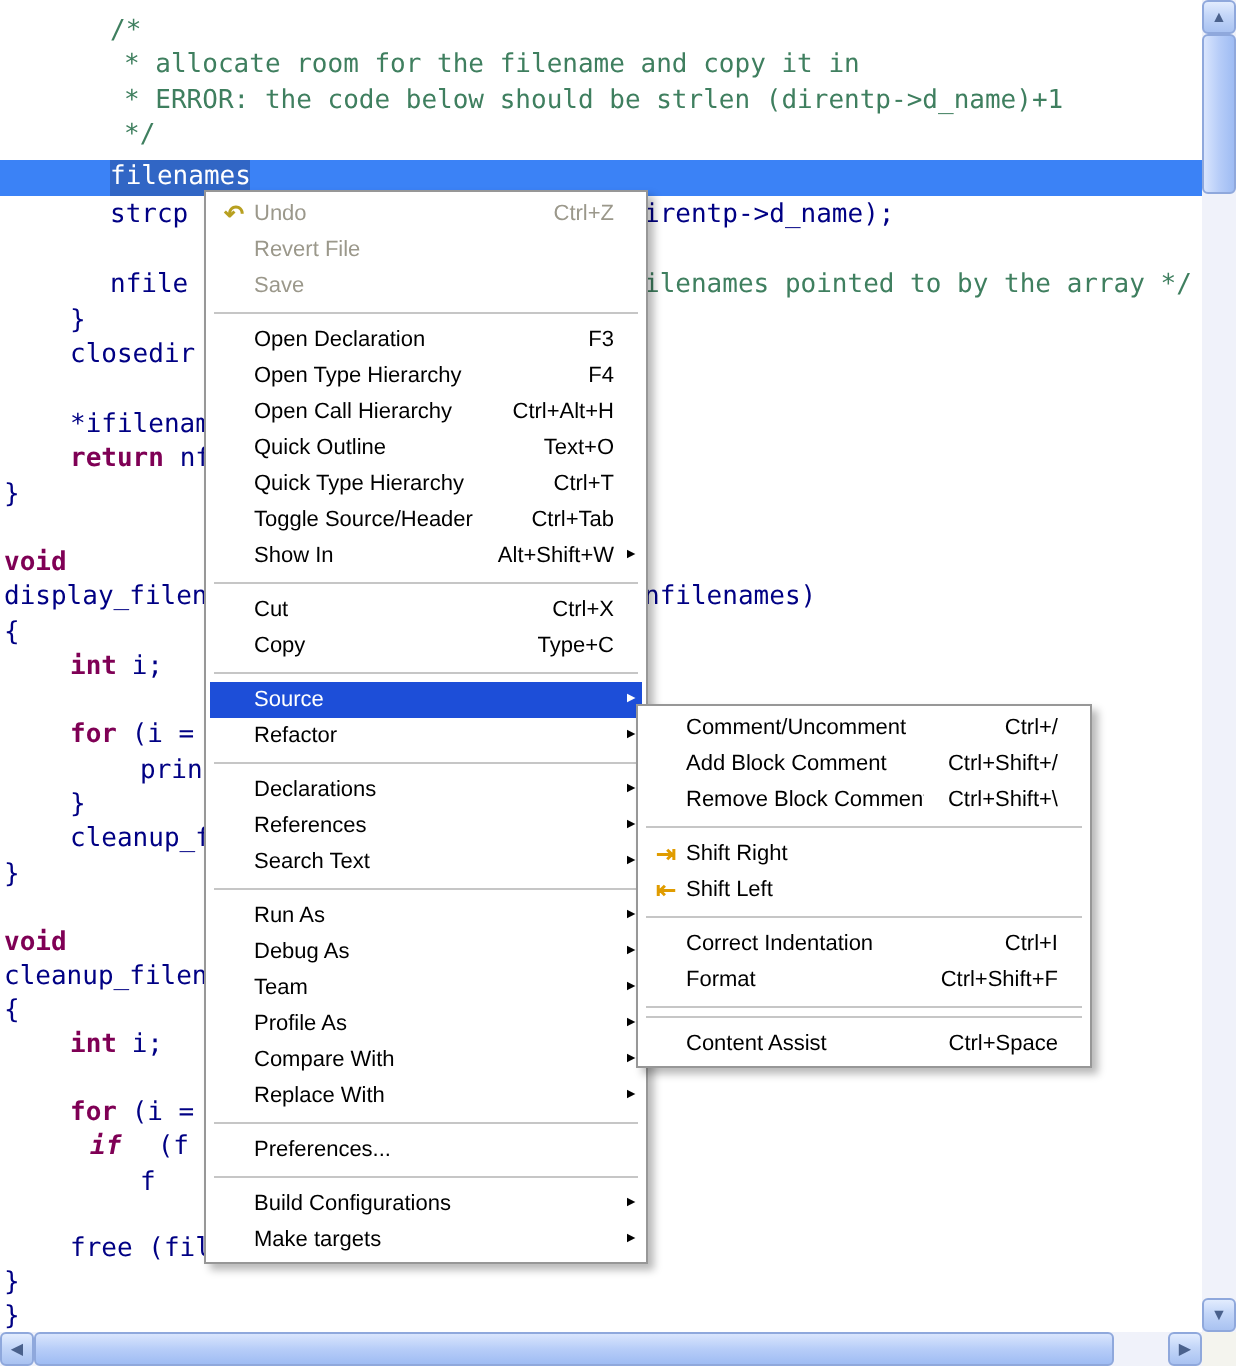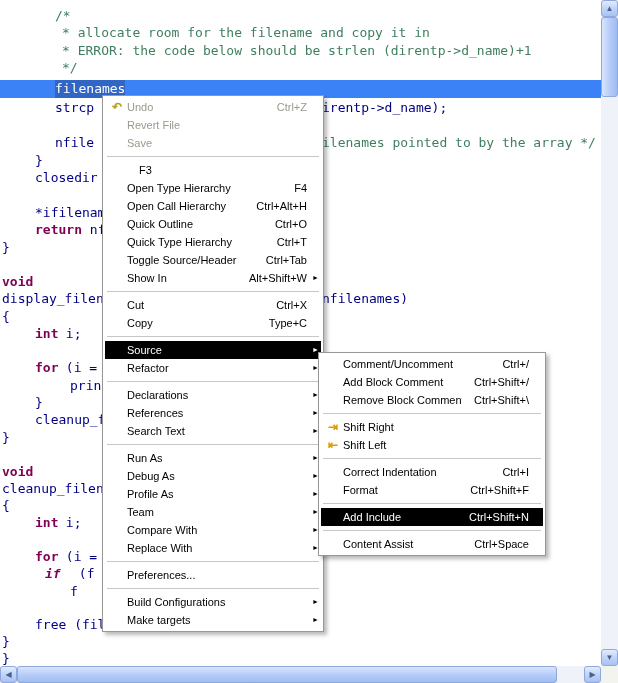--- a/index.html
+++ b/index.html
@@ -15,21 +15,21 @@
   .c-code{color:#000084;}
   .c-keyword{color:#7F0055;font-weight:bold;}
   .sel{background:#3166C5;color:#fff;}
   
   .menu{position:absolute;background:#FFFFFF;border:1px solid #979797;padding:2px;
         box-shadow:3px 3px 4px rgba(0,0,0,0.28);}
   #context-menu{left:102px;top:95px;width:216px;z-index:10;}
   #source-submenu{left:318px;top:352px;width:222px;z-index:11;}
   .menu-item{display:flex;align-items:center;height:18px;font-size:11px;color:#000;
              padding:0 2px;cursor:default;white-space:nowrap;}
-  .menu-item.highlighted{background:#000000;color:#fff;}
+  .menu-item.highlighted{background:#1d4ed8;color:#fff;}
   .menu-item.disabled{color:#9B988B;}
   .mi-icon{flex:0 0 20px;width:20px;text-align:center;font-size:12px;line-height:18px;}
   .icon-undo{color:#B8A020;font-weight:bold;}
   .icon-shift-right,.icon-shift-left{color:#E09C00;font-weight:bold;}
   .mi-label{flex:1;overflow:hidden;}
   .mi-accel{margin-left:12px;margin-right:2px;}
   .mi-arrow{flex:0 0 10px;width:10px;text-align:right;font-size:7px;line-height:18px;}
   .menu-item.highlighted .mi-arrow{color:#fff;}
   .menu-sep{height:0;border-top:1px solid #C6C6C6;margin:4px 2px;}
   
@@ -108,39 +108,40 @@
       </div>
       <div class="menu-item disabled">
         <span class="mi-icon"></span>
         <span class="mi-label">Save</span>
         <span class="mi-accel"></span>
         <span class="mi-arrow"></span>
       </div>
       <div class="menu-sep"></div>
       <div class="menu-item">
         <span class="mi-icon"></span>
+        <span class="mi-label">Open Declaration</span>
         <span class="mi-accel">F3</span>
         <span class="mi-arrow"></span>
       </div>
       <div class="menu-item">
         <span class="mi-icon"></span>
         <span class="mi-label">Open Type Hierarchy</span>
         <span class="mi-accel">F4</span>
         <span class="mi-arrow"></span>
       </div>
       <div class="menu-item">
         <span class="mi-icon"></span>
         <span class="mi-label">Open Call Hierarchy</span>
         <span class="mi-accel">Ctrl+Alt+H</span>
         <span class="mi-arrow"></span>
       </div>
       <div class="menu-item">
         <span class="mi-icon"></span>
         <span class="mi-label">Quick Outline</span>
-        <span class="mi-accel">Ctrl+O</span>
+        <span class="mi-accel">Text+O</span>
         <span class="mi-arrow"></span>
       </div>
       <div class="menu-item">
         <span class="mi-icon"></span>
         <span class="mi-label">Quick Type Hierarchy</span>
         <span class="mi-accel">Ctrl+T</span>
         <span class="mi-arrow"></span>
       </div>
       <div class="menu-item">
         <span class="mi-icon"></span>
@@ -207,27 +208,27 @@
         <span class="mi-arrow">►</span>
       </div>
       <div class="menu-item">
         <span class="mi-icon"></span>
         <span class="mi-label">Debug As</span>
         <span class="mi-accel"></span>
         <span class="mi-arrow">►</span>
       </div>
       <div class="menu-item">
         <span class="mi-icon"></span>
+        <span class="mi-label">Team</span>
+        <span class="mi-accel"></span>
+        <span class="mi-arrow">►</span>
+      </div>
+      <div class="menu-item">
+        <span class="mi-icon"></span>
         <span class="mi-label">Profile As</span>
-        <span class="mi-accel"></span>
-        <span class="mi-arrow">►</span>
-      </div>
-      <div class="menu-item">
-        <span class="mi-icon"></span>
-        <span class="mi-label">Team</span>
         <span class="mi-accel"></span>
         <span class="mi-arrow">►</span>
       </div>
       <div class="menu-item">
         <span class="mi-icon"></span>
         <span class="mi-label">Compare With</span>
         <span class="mi-accel"></span>
         <span class="mi-arrow">►</span>
       </div>
       <div class="menu-item">
@@ -296,26 +297,20 @@
         <span class="mi-accel">Ctrl+I</span>
         <span class="mi-arrow"></span>
       </div>
       <div class="menu-item">
         <span class="mi-icon"></span>
         <span class="mi-label">Format</span>
         <span class="mi-accel">Ctrl+Shift+F</span>
         <span class="mi-arrow"></span>
       </div>
       <div class="menu-sep"></div>
-      <div class="menu-item highlighted">
-        <span class="mi-icon"></span>
-        <span class="mi-label">Add Include</span>
-        <span class="mi-accel">Ctrl+Shift+N</span>
-        <span class="mi-arrow"></span>
-      </div>
       <div class="menu-sep"></div>
       <div class="menu-item">
         <span class="mi-icon"></span>
         <span class="mi-label">Content Assist</span>
         <span class="mi-accel">Ctrl+Space</span>
         <span class="mi-arrow"></span>
       </div>
     </div>
 
   <div class="v-scrollbar">

